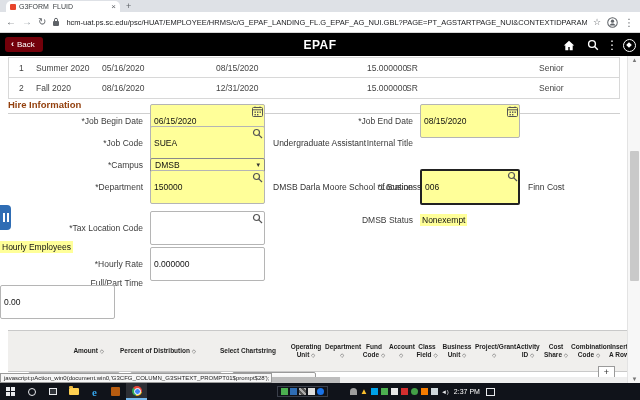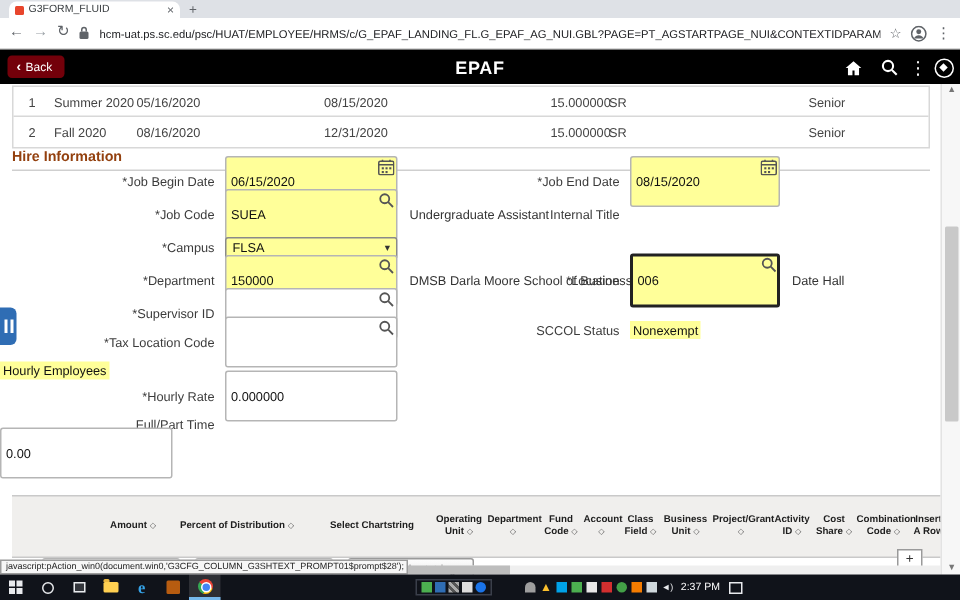--- a/index.html
+++ b/index.html
@@ -31,21 +31,21 @@
   .hdr-ico { position:absolute; top:4px; width:16px; height:16px; display:flex; align-items:center; justify-content:center; color:#fff; }
   .hdr-dots { font-size:12px; color:#fff; }
   .compass { width:13px; height:13px; border:1.5px solid #fff; border-radius:50%; position:relative; }
   .compass::after { content:""; position:absolute; left:3px; top:3px; width:4px; height:4px; background:#fff; transform:rotate(45deg); }
 
   
   #jobs-table { position:absolute; left:8px; top:57px; width:612px; border:1px solid #d8d8d8; background:#fff; }
   .job-row { position:relative; height:20px; border-bottom:1px solid #d8d8d8; font-size:8.5px; color:#444; }
   .job-row:last-child { border-bottom:none; }
   .job-row span { position:absolute; top:5px; white-space:nowrap; }
-  .c-num{left:10px} .c-term{left:27px} .c-begin{left:82px} .c-end{left:207px} .c-rate{left:358px} .c-code{left:397px} .c-title{left:530px}
+  .c-num{left:10px} .c-term{left:27px} .c-begin{left:93px} .c-end{left:207px} .c-rate{left:358px} .c-code{left:397px} .c-title{left:530px}
 
   
   .section-hd { position:absolute; left:8px; width:612px; font-size:9.5px; font-weight:bold; color:#93400E; border-bottom:1px solid #cfcfcf; padding-bottom:3px; }
 
   
   .fld { position:absolute; left:0; height:16px; display:flex; align-items:center; }
   .fld.rcol { left:270px; }
   .lbl { width:150px; text-align:right; font-size:8.5px; color:#3b3b3b; padding-right:7px; white-space:nowrap; }
   .inputwrap { position:relative; display:inline-block; }
   .tin { height:15px; border:1px solid #b5b5b5; border-radius:2px; font-size:8.5px; padding:16px 3px; font-family:inherit; color:#111; background:#fff; }
@@ -212,47 +212,37 @@
           <circle cx="4.5" cy="4.5" r="3" fill="none" stroke="#555" stroke-width="1.2"></circle>
           <line x1="6.8" y1="6.8" x2="10" y2="10" stroke="#555" stroke-width="1.2"></line>
         </svg>
     </span>
     <span class="note">Undergraduate Assistant</span>
   </div>
 
   <div class="fld" style="top:157px">
     <span class="lbl">*Campus</span>
     <span class="sel hl">
-      <span>FLSA</span>
+      <span>DMSB</span>
       <span class="arrow">▾</span>
     </span>
   </div>
 
   <div class="fld" style="top:179px">
     <span class="lbl">*Department</span>
     <span class="inputwrap">
       <input class="tin w115 hl" value="150000" style="">
       <svg class="infield-ico" viewBox="0 0 11 11">
           <circle cx="4.5" cy="4.5" r="3" fill="none" stroke="#555" stroke-width="1.2"></circle>
           <line x1="6.8" y1="6.8" x2="10" y2="10" stroke="#555" stroke-width="1.2"></line>
         </svg>
     </span>
     <span class="note">DMSB Darla Moore School of Business</span>
   </div>
 
-  <div class="fld" style="top:201px">
-    <span class="lbl">*Supervisor ID</span>
-    <span class="inputwrap">
-      <input class="tin w115" style="">
-      <svg class="infield-ico" viewBox="0 0 11 11">
-          <circle cx="4.5" cy="4.5" r="3" fill="none" stroke="#555" stroke-width="1.2"></circle>
-          <line x1="6.8" y1="6.8" x2="10" y2="10" stroke="#555" stroke-width="1.2"></line>
-        </svg>
-    </span>
-  </div>
 
   <div class="fld" style="top:220px">
     <span class="lbl">*Tax Location Code</span>
     <span class="inputwrap">
       <input class="tin w115" style="">
       <svg class="infield-ico" viewBox="0 0 11 11">
           <circle cx="4.5" cy="4.5" r="3" fill="none" stroke="#555" stroke-width="1.2"></circle>
           <line x1="6.8" y1="6.8" x2="10" y2="10" stroke="#555" stroke-width="1.2"></line>
         </svg>
     </span>
@@ -299,25 +289,25 @@
 
   <div class="fld rcol" style="top:179px">
     <span class="lbl">*Location</span>
     <span class="inputwrap">
       <input class="tin w100 hl focused" value="006" style="">
       <svg class="infield-ico" viewBox="0 0 11 11">
           <circle cx="4.5" cy="4.5" r="3" fill="none" stroke="#555" stroke-width="1.2"></circle>
           <line x1="6.8" y1="6.8" x2="10" y2="10" stroke="#555" stroke-width="1.2"></line>
         </svg>
     </span>
-    <span class="note">Date Hall</span>
+    <span class="note">Finn Cost</span>
   </div>
 
   <div class="fld rcol" style="top:212px">
-    <span class="lbl">SCCOL Status</span>
+    <span class="lbl">DMSB Status</span>
     <span class="txtval hl">Nonexempt</span>
   </div>
 
   <div id="pause-tab">
       <i></i>
       <i></i>
     </div>
 
 
   <div id="fund-header">

